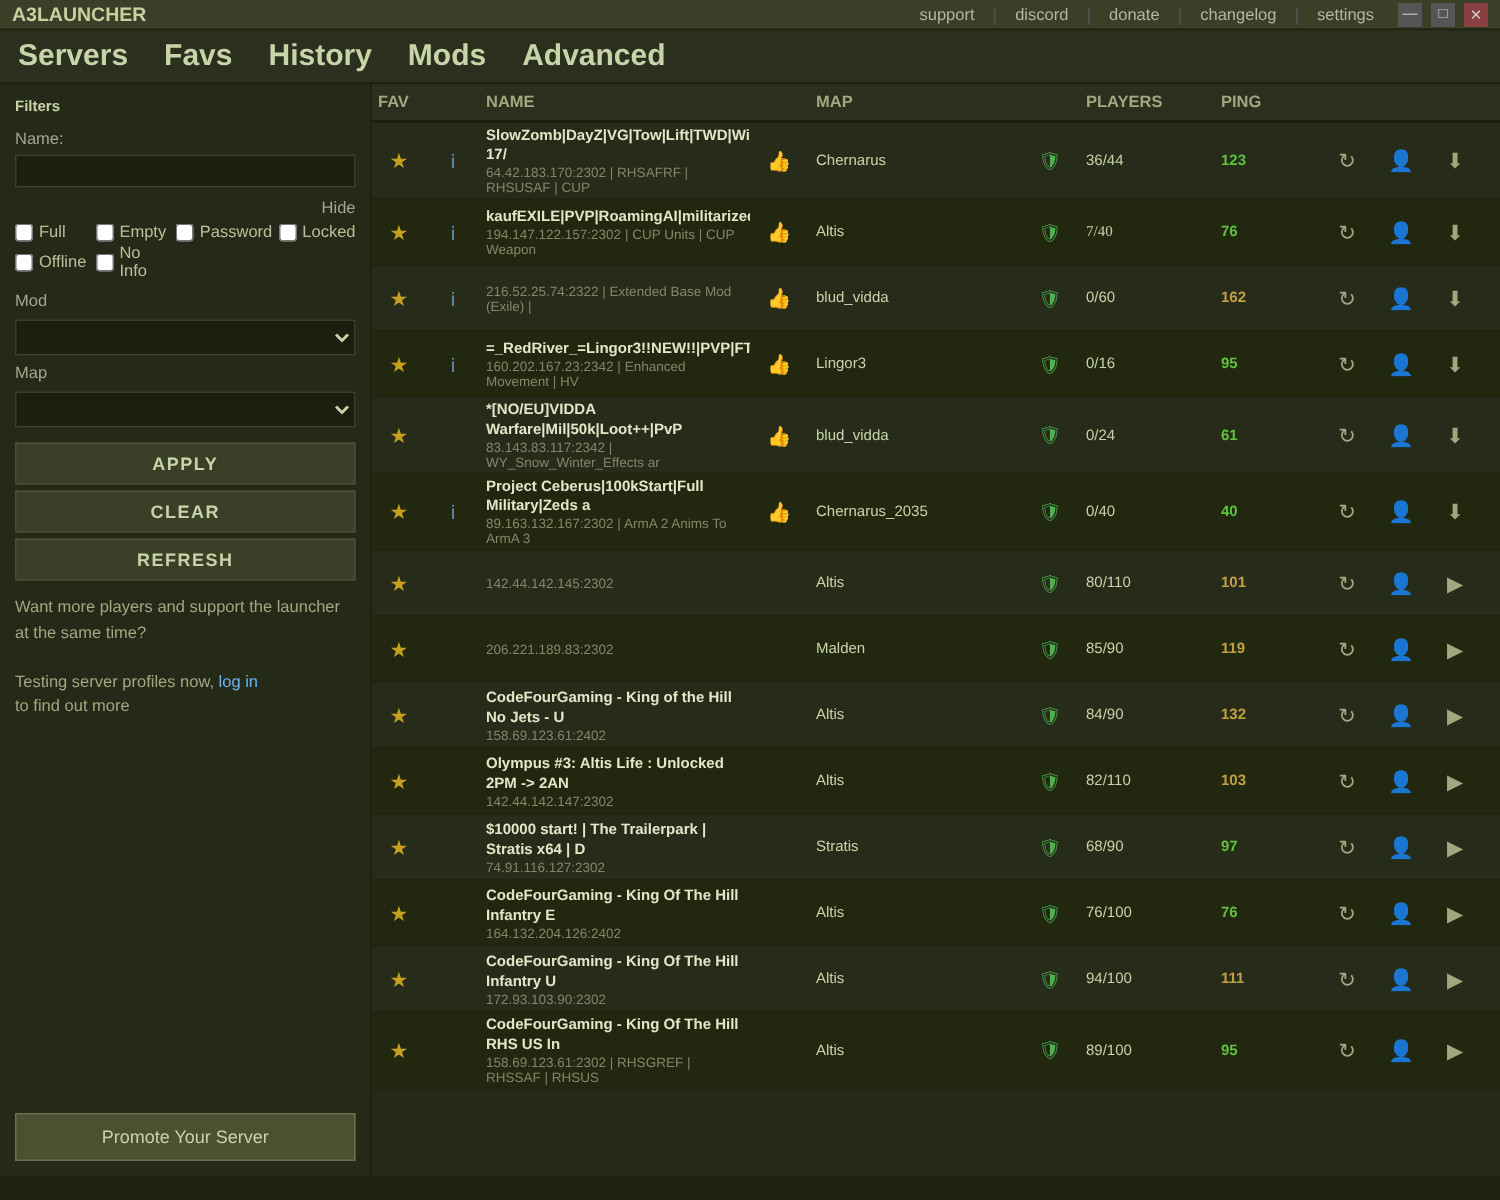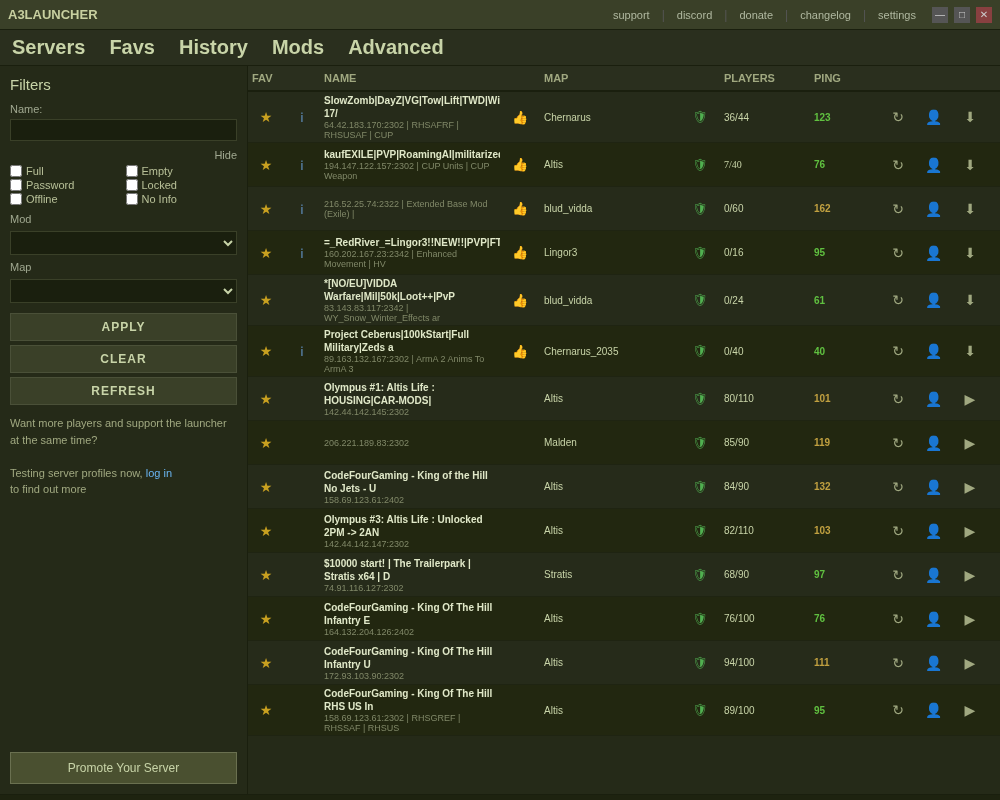--- a/index.html
+++ b/index.html
@@ -8,21 +8,21 @@
       height: 800px;
       background: #2a2f1e;
       font-family: Arial, sans-serif;
       color: #d4d4c4;
       overflow: hidden;
       font-size: 12px;
     }
     
     #titlebar {
       background: #3a4028;
-      height: 30px;
+      height: 20px;
       display: flex;
       align-items: center;
       justify-content: space-between;
       padding: 0 8px;
       border-bottom: 1px solid #1a1f0e;
     }
     #titlebar .title {
       color: #c8d0a0;
       font-size: 13px;
       font-weight: bold;
@@ -79,22 +79,22 @@
     #sidebar {
       width: 248px;
       background: #252a18;
       border-right: 1px solid #1a1f0e;
       padding: 10px;
       display: flex;
       flex-direction: column;
       flex-shrink: 0;
     }
     .sidebar-title {
-      font-size: 15px;
-      font-weight: normal;
+      font-size: 10px;
+      font-weight: bold;
       color: #c8d4a8;
       margin-bottom: 10px;
     }
     .filter-label {
       color: #a0a890;
       font-size: 11px;
       margin-bottom: 4px;
     }
     #sidebar input[type="text"] {
       width: 100%;
@@ -108,21 +108,21 @@
     }
     .hide-section { margin-bottom: 8px; }
     .hide-section .hide-title {
       color: #a0a890;
       font-size: 11px;
       margin-bottom: 4px;
       text-align: right;
     }
     .checkboxes {
       display: grid;
-      grid-template-columns: 1fr 1fr;
+      grid-template-columns: 1fr 1fr 1fr 1fr;
       gap: 2px 4px;
     }
     .checkbox-item {
       display: flex;
       align-items: center;
       gap: 4px;
       font-size: 11px;
       color: #b8c098;
     }
     .checkbox-item input[type="checkbox"] {
@@ -557,21 +557,20 @@
       <div class="cell"></div>
     </div>
         <div class="server-row">
       <div class="cell center">
         <span class="star-icon">★</span>
       </div>
       <div class="cell center">
         
       </div>
       <div class="cell">
-        <div class="server-name">Olympus #1: Altis Life : HOUSING|CAR-MODS|</div>
         <div class="server-ip">142.44.142.145:2302</div>
       </div>
       <div class="cell center">
         
       </div>
       <div class="cell" style="font-size:10px;color:#c8d4a8;">Altis</div>
       <div class="cell center">
         <span class="shield-icon">🛡</span>
       </div>
       <div class="cell" style="color:#c8d4a8;">80/110</div>

